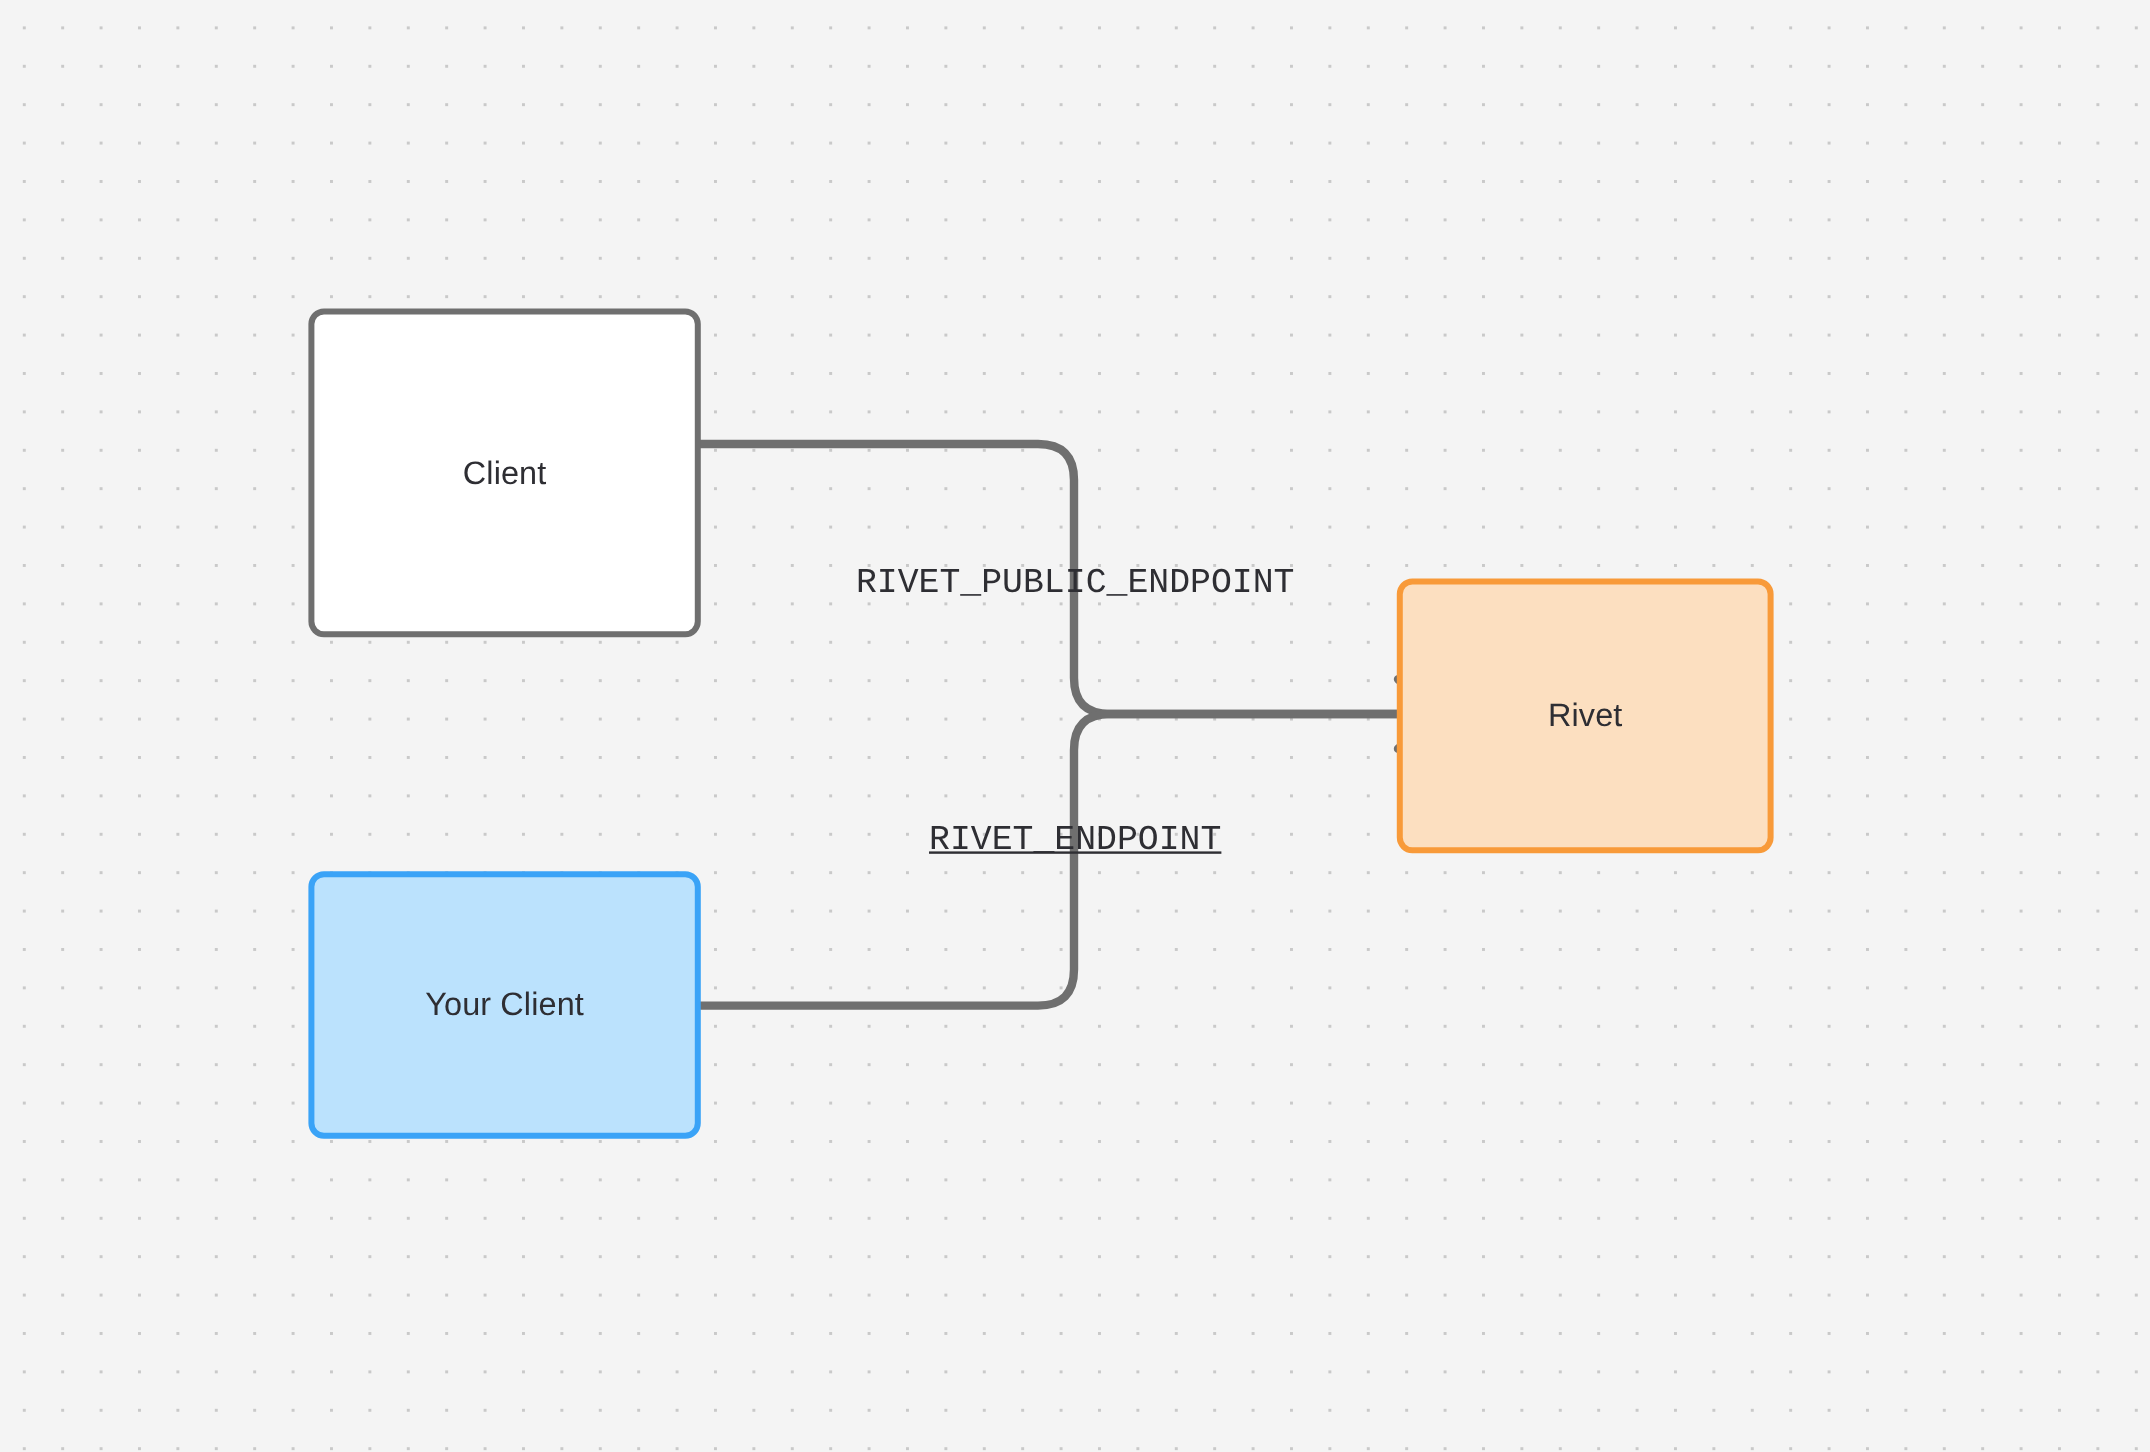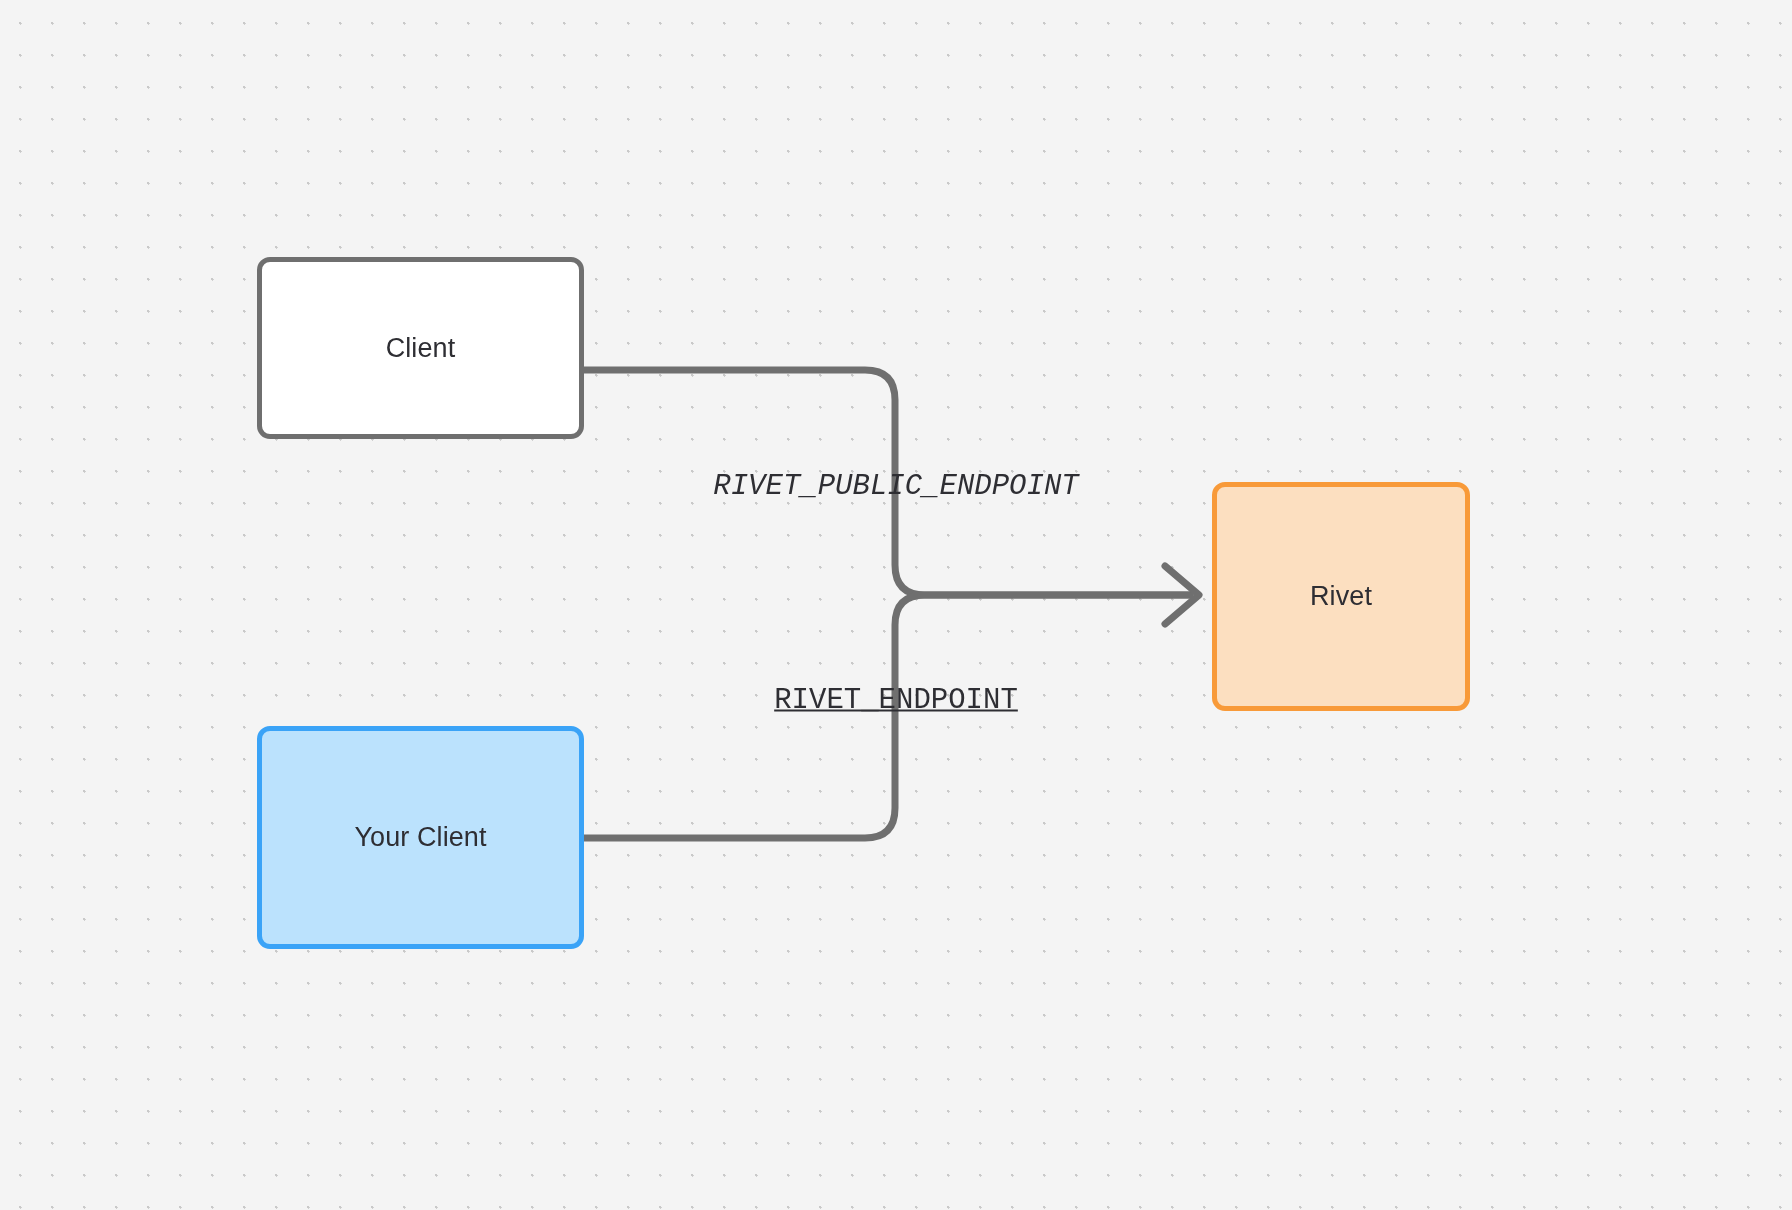--- a/index.html
+++ b/index.html
@@ -42,53 +42,52 @@
     line-height: 1.2;
     color: #2e2e33;
     letter-spacing: 0.1px;
     text-align: center;
     white-space: nowrap;
   }
   #node-client {
     left: 257px;
     top: 257px;
     width: 327px;
-    height: 182px;
+    height: 274px;
     background: #ffffff;
     border-color: #6f6f6f;
   }
   #node-backend {
     left: 257px;
     top: 726px;
     width: 327px;
     height: 223px;
     background: #bbe2fd;
     border-color: #3aa3f7;
   }
   #node-rivet {
-    left: 1212px;
+    left: 1164px;
     top: 482px;
-    width: 258px;
+    width: 314px;
     height: 229px;
     background: #fcdfc0;
     border-color: #f89a39;
   }
   .edge-label {
     position: absolute;
     font-family: "Liberation Mono", monospace;
     font-size: 29px;
     letter-spacing: 0px;
     color: #2e2e33;
     white-space: nowrap;
     transform: translate(-50%, -50%);
   }
   #edge-label-public {
     left: 896px;
     top: 486px;
-    font-style: italic;
   }
   #edge-label-private {
     left: 896px;
     top: 700px;
     text-decoration: underline;
   }
 </style>
 </head>
 <body>
 

